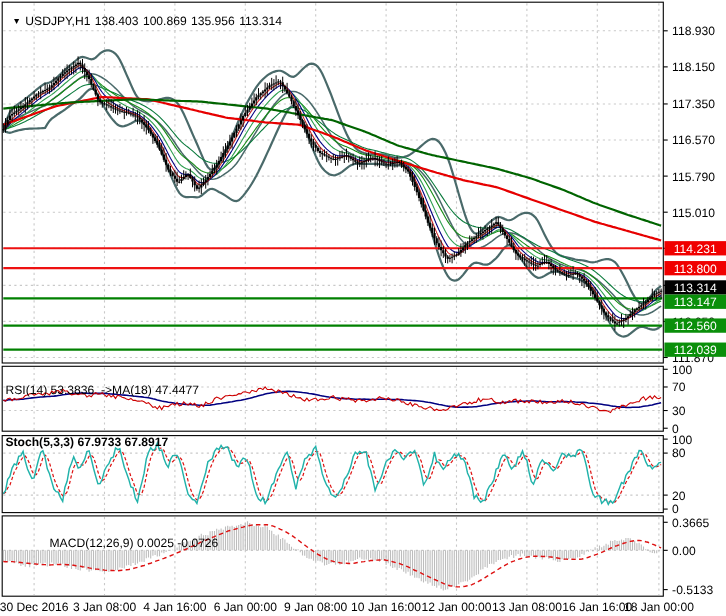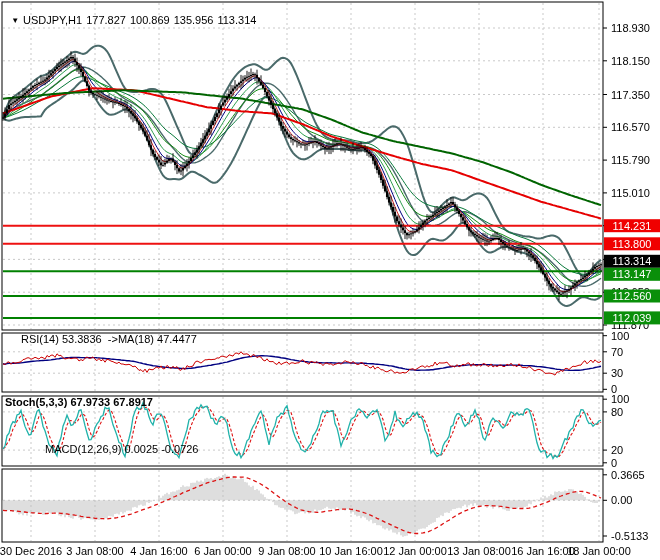--- a/index.html
+++ b/index.html
@@ -165,17 +165,17 @@
     <text x="223" y="555" font-size="11" fill="#000000" text-anchor="middle">6 Jan 00:00</text>
     <text x="287" y="555" font-size="11" fill="#000000" text-anchor="middle">9 Jan 08:00</text>
     <text x="351" y="555" font-size="11" fill="#000000" text-anchor="middle">10 Jan 16:00</text>
     <text x="415" y="555" font-size="11" fill="#000000" text-anchor="middle">12 Jan 00:00</text>
     <text x="479" y="555" font-size="11" fill="#000000" text-anchor="middle">13 Jan 08:00</text>
     <text x="543" y="555" font-size="11" fill="#000000" text-anchor="middle">16 Jan 16:00</text>
     <text x="599" y="555" font-size="11" fill="#000000" text-anchor="middle">18 Jan 00:00</text>
   </svg>
 
 <div class="overlay title-bar" style="left:5px;top:4px;">
-  <span class="tri">▼</span><span>USDJPY,H1</span><span>177.827</span><span>100.869</span><span>135.956</span><span>113.314</span>
+  <span class="tri">▼</span><span>USDJPY,H1</span><span>138.403</span><span>100.869</span><span>135.956</span><span>113.314</span>
 </div>
-<div class="overlay" style="left:5px;top:334px;margin-left:16px;">RSI(14) 53.3836  -&gt;MA(18) 47.4477</div>
+<div class="overlay" style="left:5px;top:350px;">RSI(14) 53.3836  -&gt;MA(18) 47.4477</div>
 <div class="overlay" style="left:5px;top:397px;font-weight:bold;">Stoch(5,3,3) 67.9733 67.8917</div>
-<div class="overlay" style="left:5px;top:444px;padding-left:40px;">MACD(12,26,9) 0.0025 -0.0726</div>
+<div class="overlay" style="left:5px;top:489px;padding-left:40px;">MACD(12,26,9) 0.0025 -0.0726</div>
 
 </body></html>

